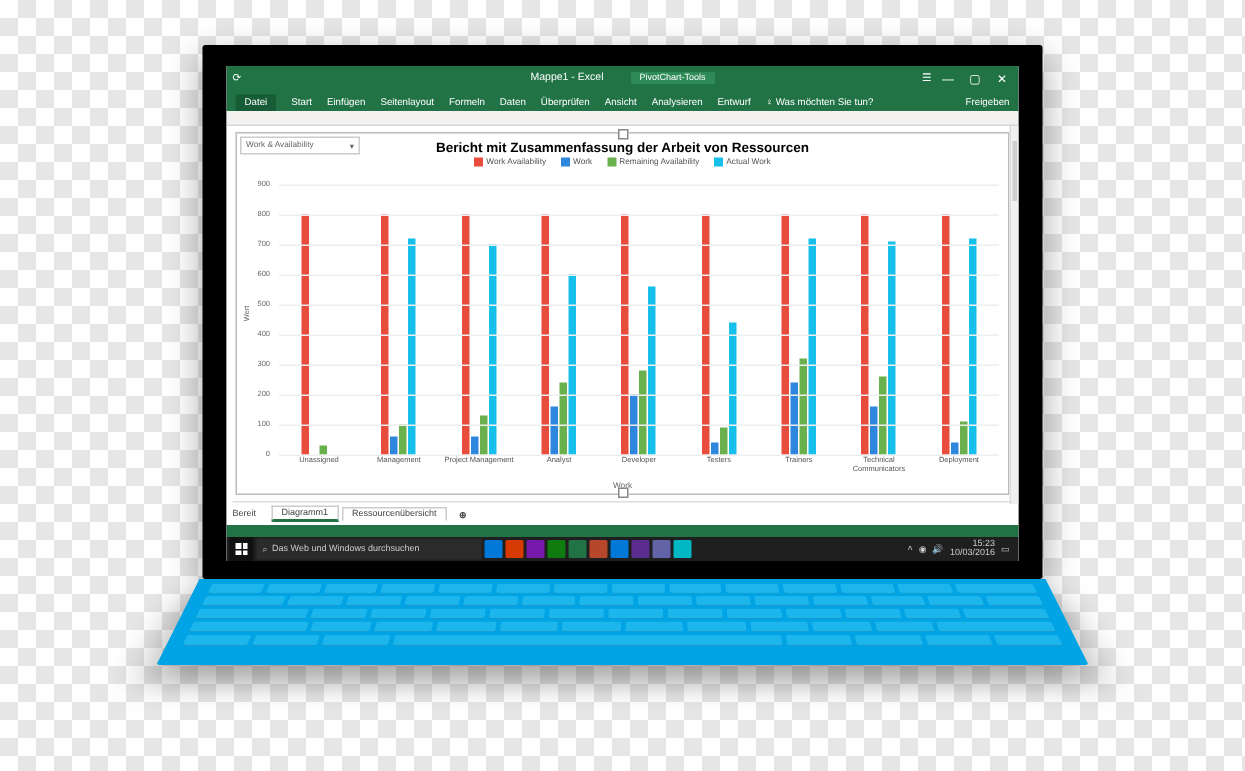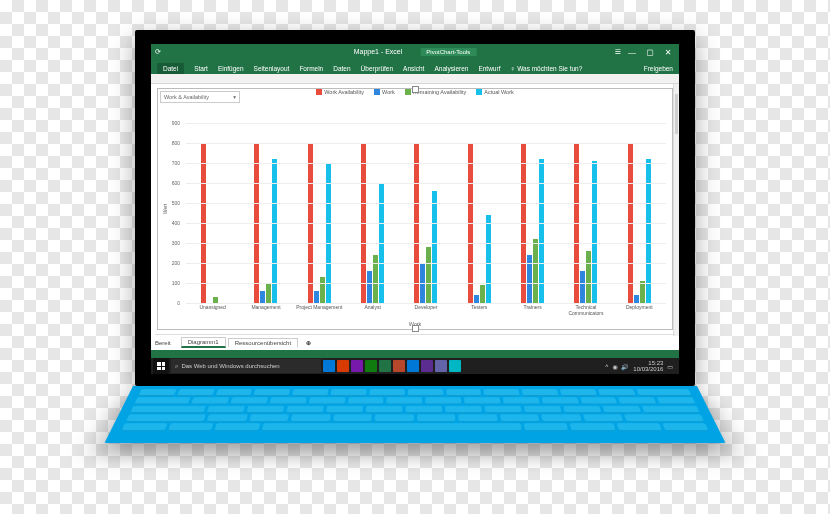--- a/index.html
+++ b/index.html
@@ -175,20 +175,21 @@
 
         <div class="sheet-area">
 
           <div class="chart-frame">
 
             <div class="dropdown-ghost">
               <span>Work &amp; Availability</span>
               <span>▾</span>
             </div>
 
+            <div class="chart-title">Bericht mit Zusammenfassung der Arbeit von Ressourcen</div>
 
             <div class="legend">
               <div class="item">
                   <span class="swatch c-red"></span>
                   <span>Work Availability</span>
                 </div>
               <div class="item">
                   <span class="swatch c-blue"></span>
                   <span>Work</span>
                 </div>

